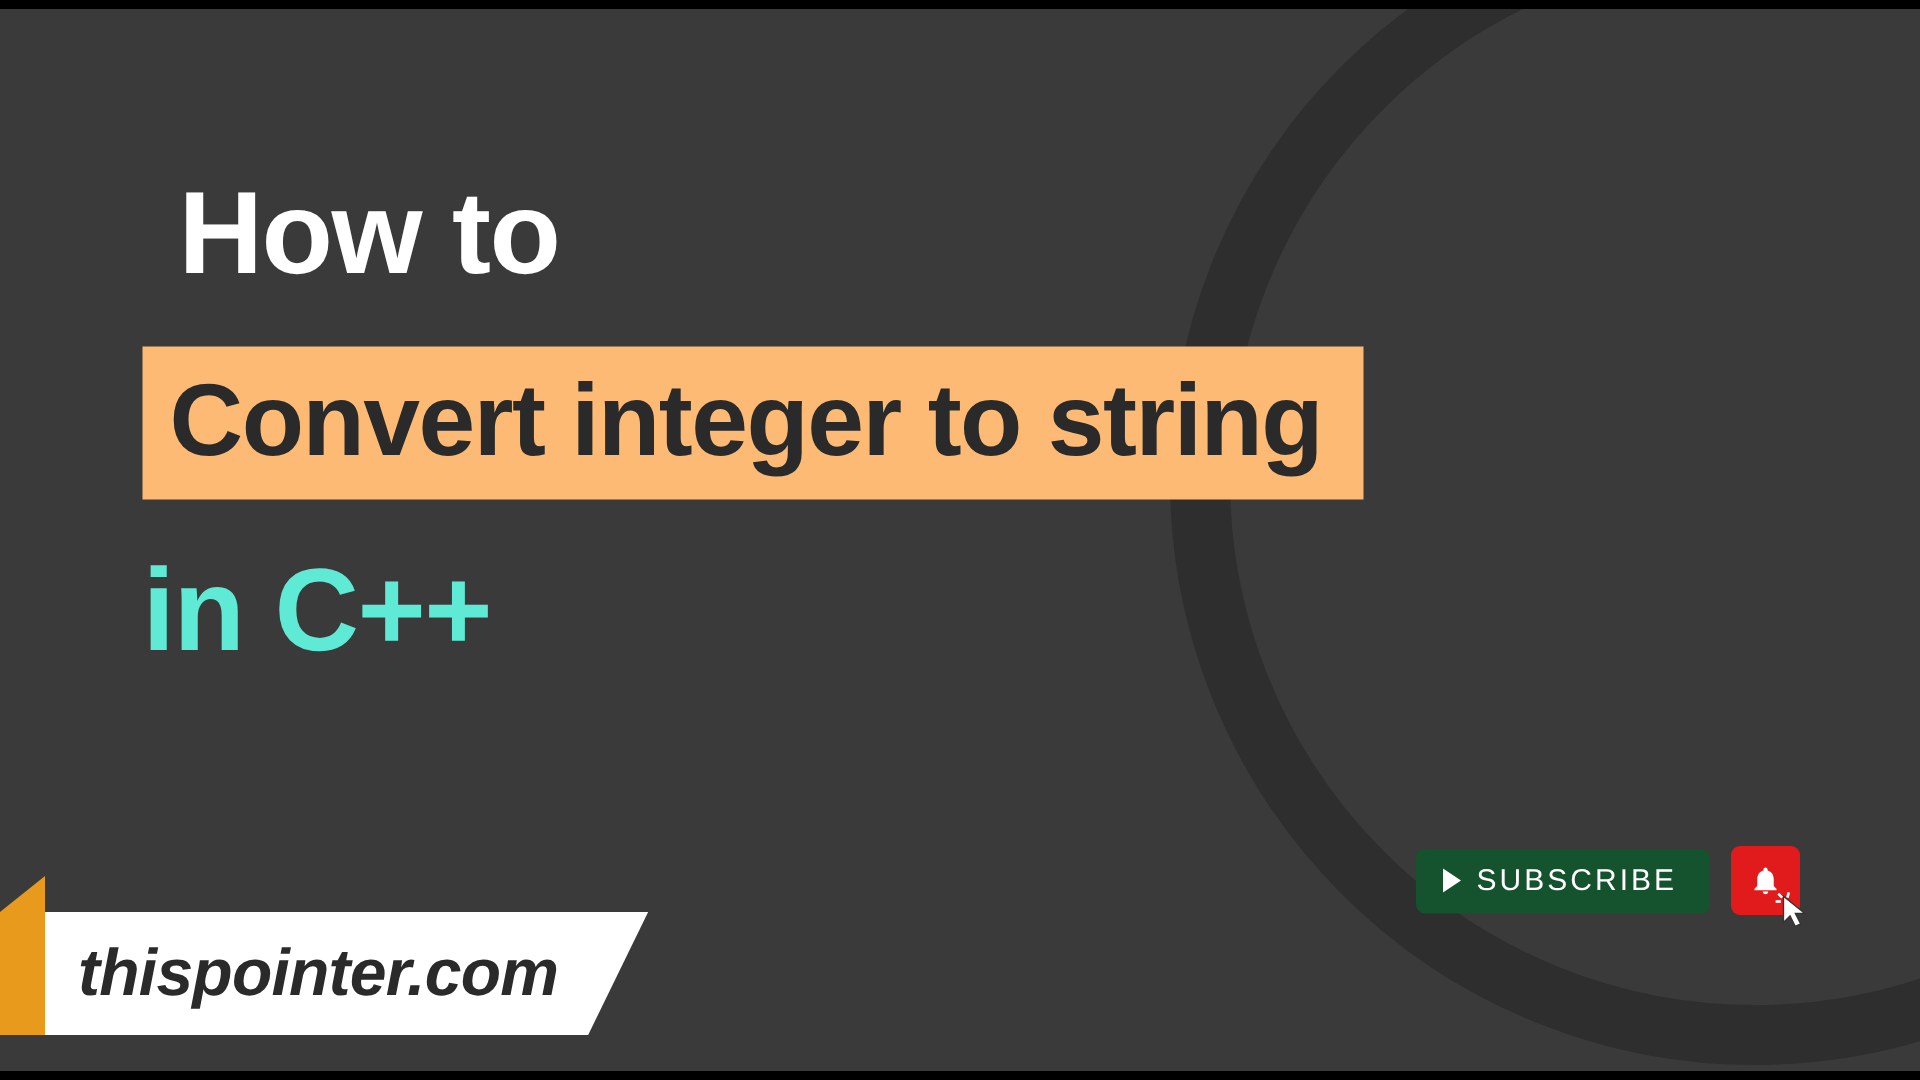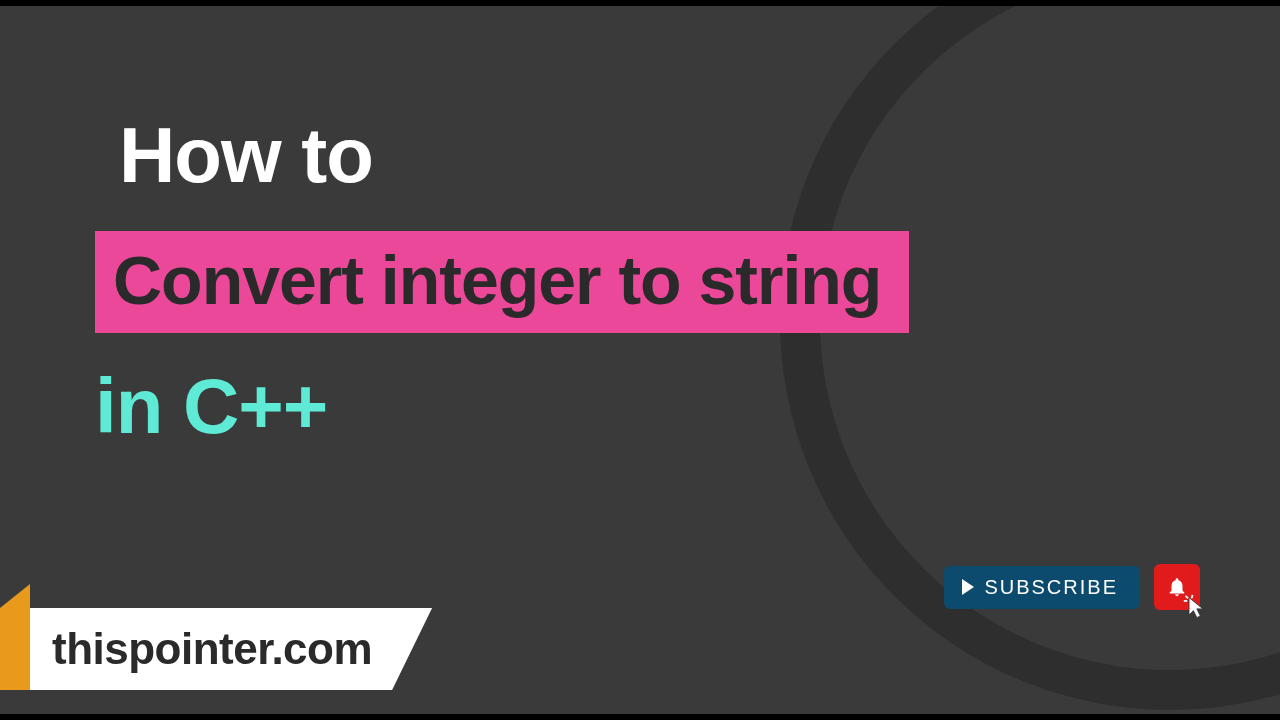--- a/index.html
+++ b/index.html
@@ -28,41 +28,42 @@
   }
   .line1 {
     color: #ffffff;
     font-size: 78px;
     font-weight: 700;
     letter-spacing: -1px;
     margin-left: 24px;
   }
   .highlight {
     display: inline-block;
-    background: #ec4899;
+    background: #fdba74;
     color: #2a2a2a;
     font-size: 68px;
     font-weight: 600;
     padding: 10px 28px 14px 18px;
     margin-top: 30px;
     letter-spacing: -1px;
   }
   .line3 {
     color: #5eead4;
     font-size: 78px;
     font-weight: 700;
     margin-top: 28px;
     letter-spacing: -1px;
   }
   
   .banner-wrap {
     position: absolute;
     left: 0;
     bottom: 30px;
     z-index: 3;
+    font-style: italic;
   }
   .banner {
     position: relative;
     height: 82px;
     display: flex;
     align-items: stretch;
   }
   .banner-left {
     background: #e89a1d;
     width: 30px;
@@ -94,21 +95,21 @@
   .sub-wrap {
     position: absolute;
     right: 80px;
     bottom: 110px;
     display: flex;
     align-items: center;
     gap: 14px;
     z-index: 3;
   }
   .sub-btn {
-    background: #0c4a6e;
+    background: #14532d;
     color: #ffffff;
     border: none;
     border-radius: 6px;
     padding: 10px 22px 10px 18px;
     font-size: 20px;
     font-weight: 500;
     letter-spacing: 2px;
     display: flex;
     align-items: center;
     gap: 10px;

